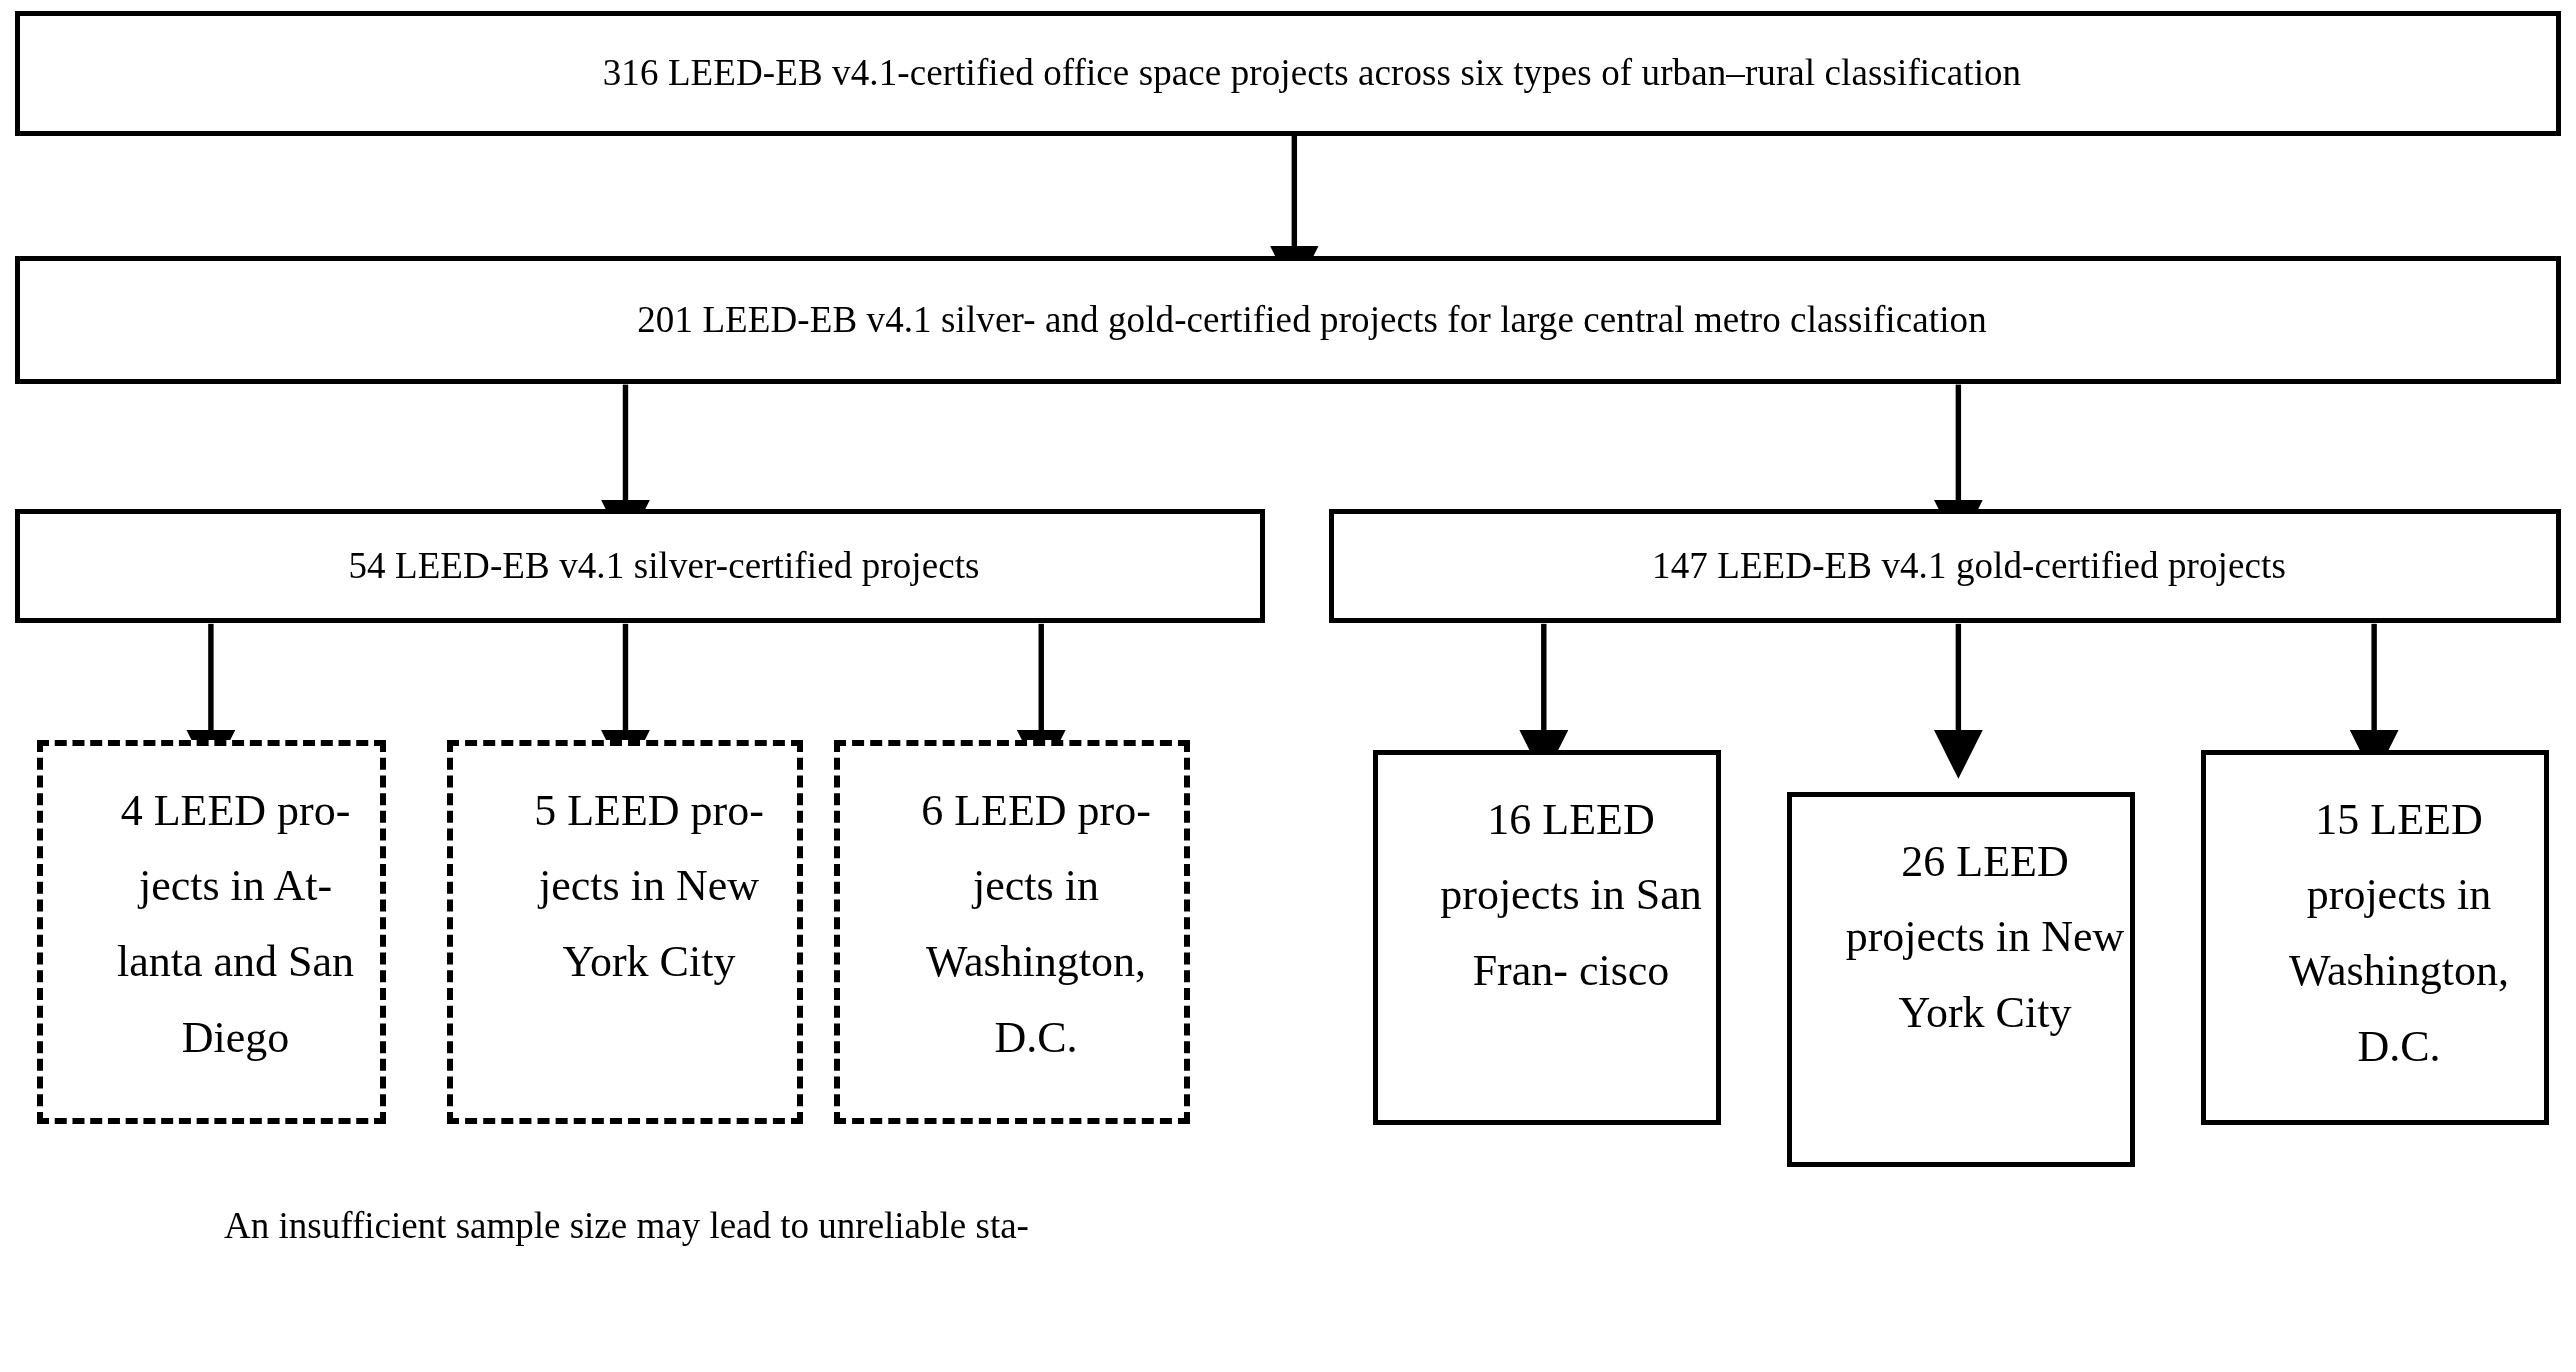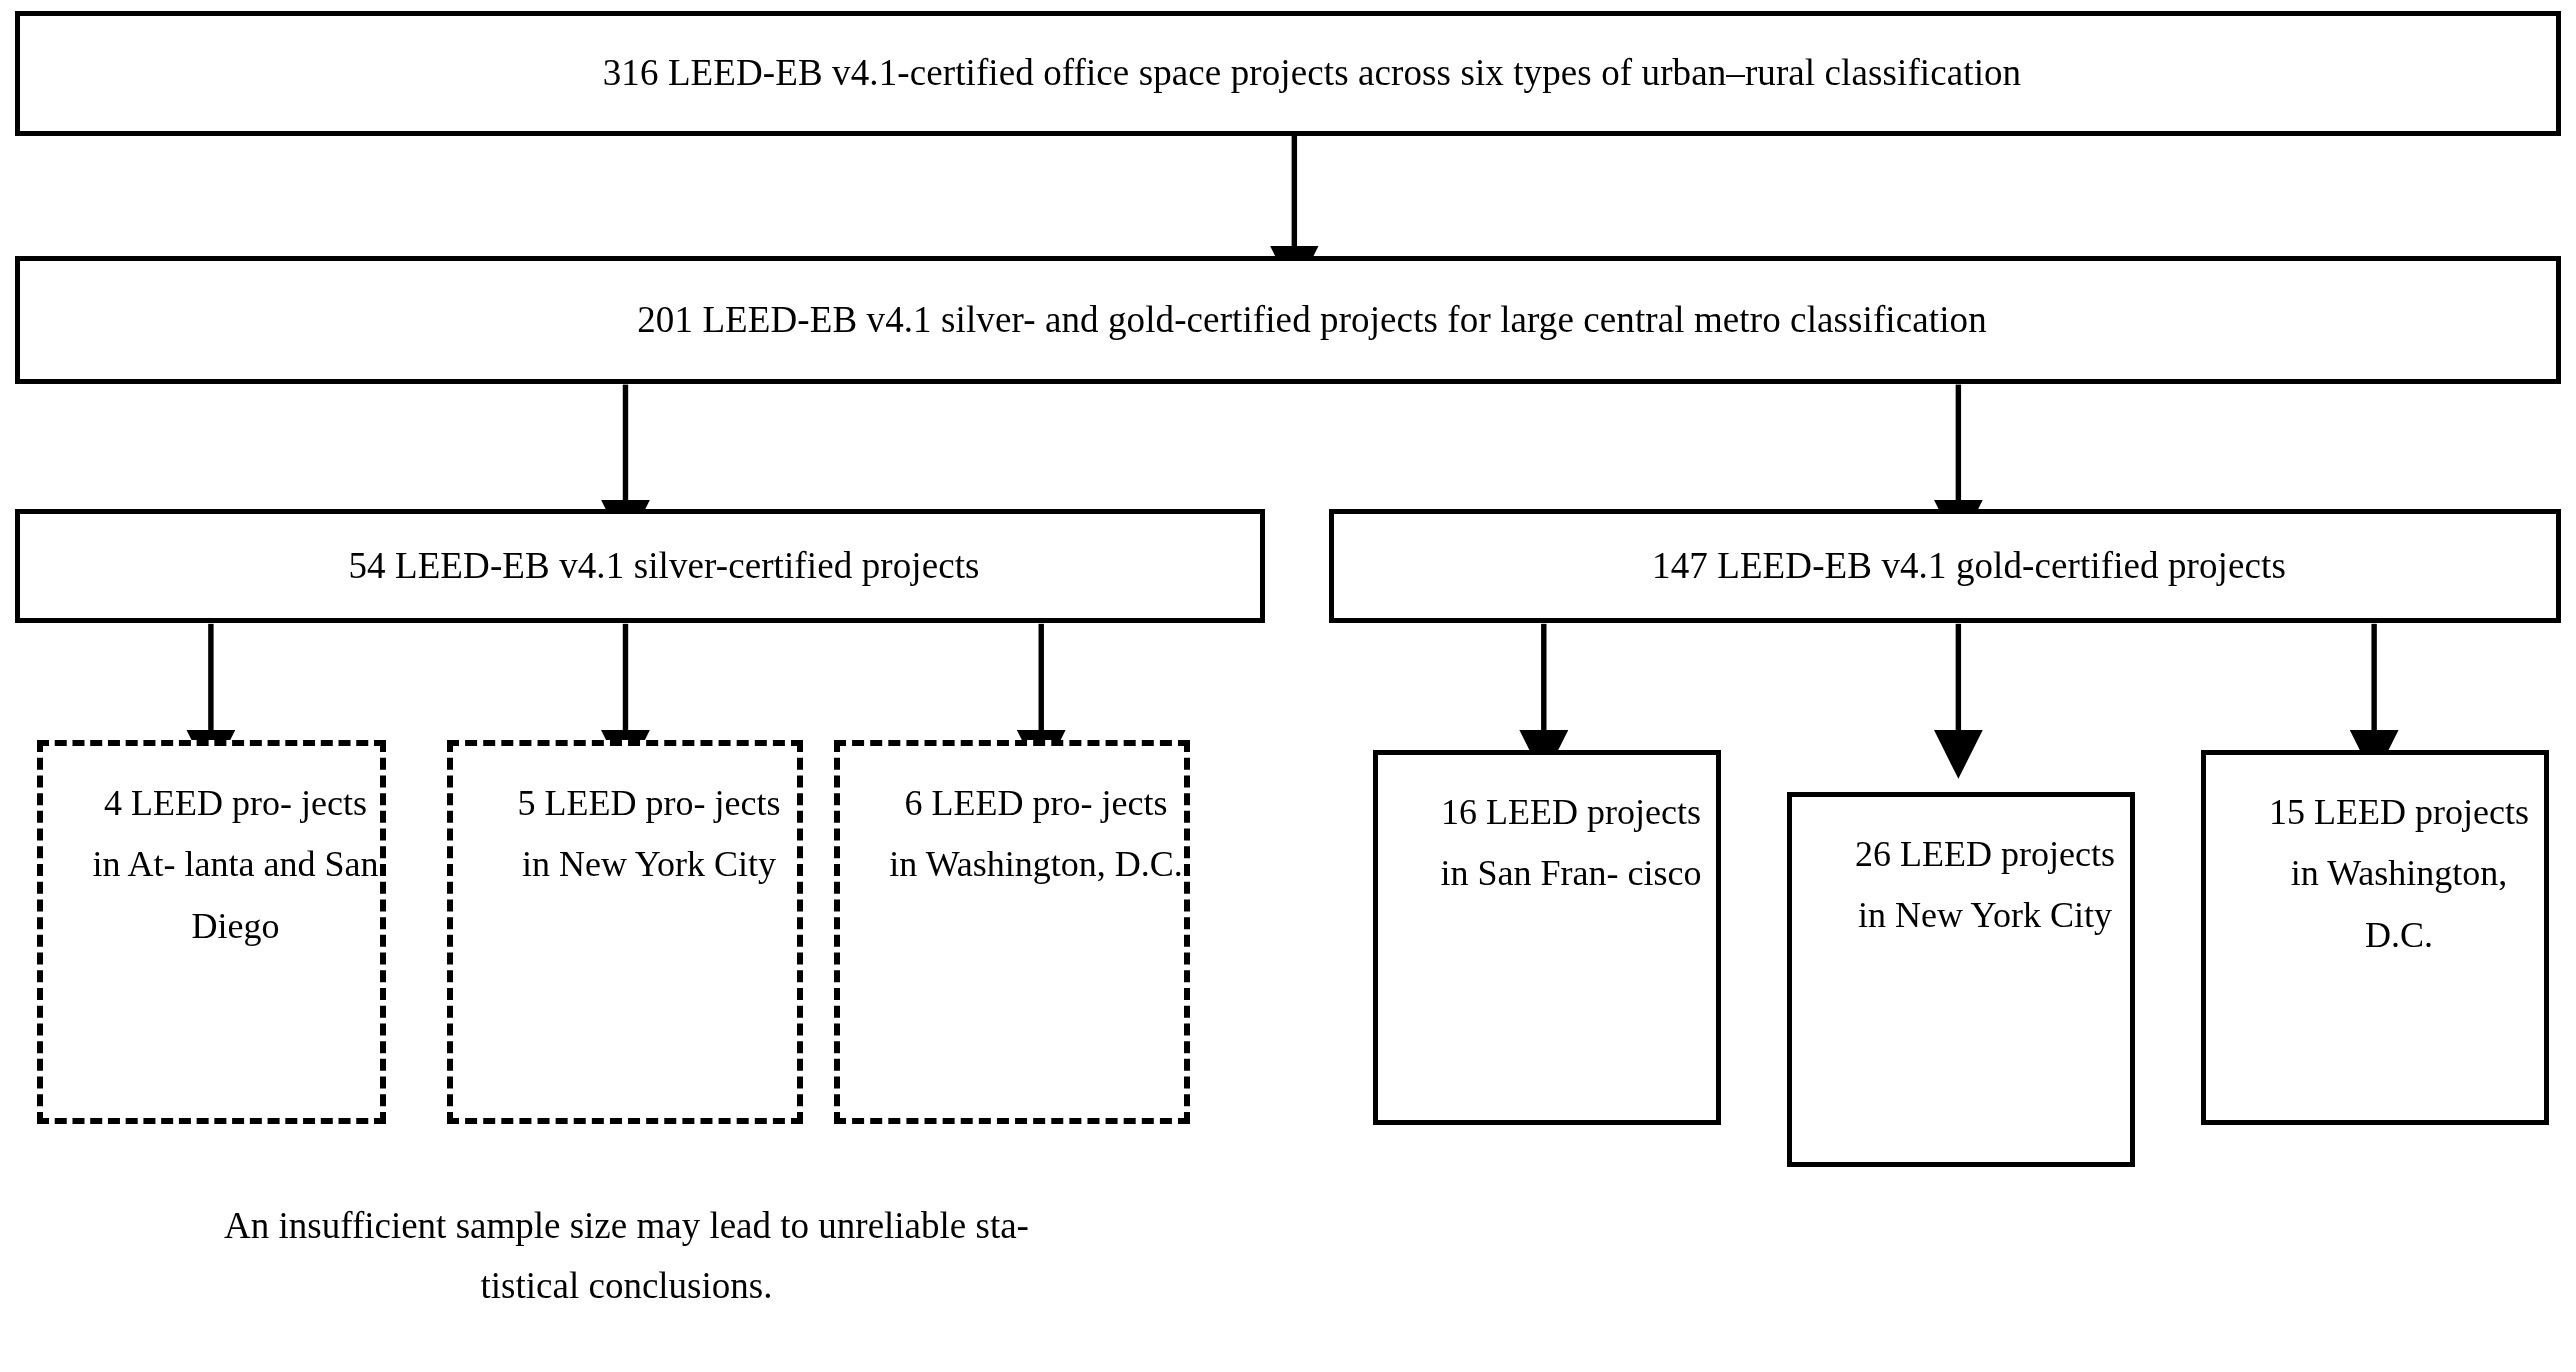--- a/index.html
+++ b/index.html
@@ -56,21 +56,21 @@
   }
 
   
   .bar .label {
     font-size: 37px;
     letter-spacing: 0.1px;
   }
 
   
   .leaf .label {
-    font-size: 36px;
+    font-size: 44px;
     line-height: 1.72;
   }
 
   .leaf.align-top {
     align-items: flex-start;
   }
   .leaf.align-top .label {
     padding-top: 26.5px;
   }
 
@@ -176,18 +176,17 @@
     <span class="label">
       <span class="line">15 LEED</span>
       <span class="line">projects in</span>
       <span class="line">Washington,</span>
       <span class="line">D.C.</span>
     </span>
   </div>
 
   <div class="caption" style="left:36px; top:1196px; width:1181px;">
     <span class="line">An insufficient sample size may lead to unreliable sta-</span>
-    <span class="line">tistical conclusions.</span>
   </div>
 
 
 </div>
 
 
 </body></html>

